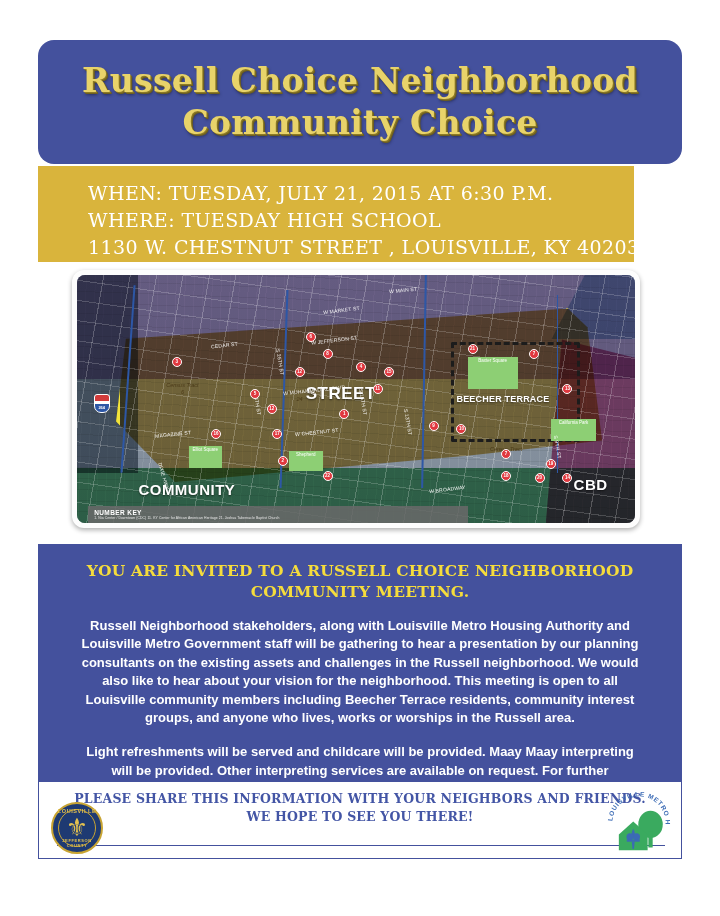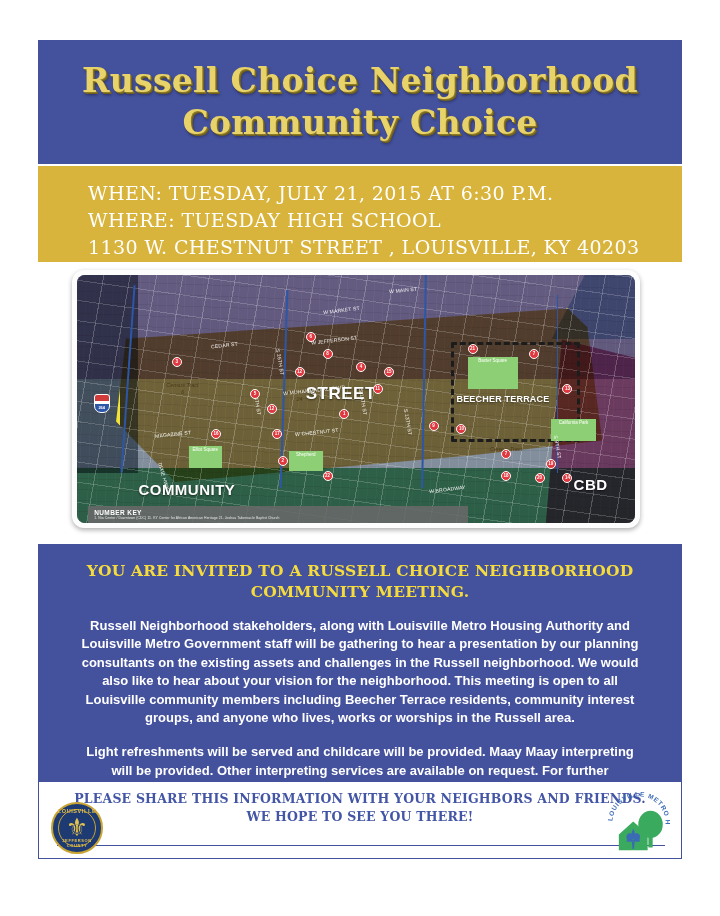--- a/index.html
+++ b/index.html
@@ -29,20 +29,21 @@
     left: 38px;
     top: 40px;
     width: 644px;
     height: 124px;
     background: #44519d;
     box-sizing: border-box;
     display: flex;
     flex-direction: column;
     align-items: center;
     justify-content: center;
+    border-radius: 16px;
   }
   .title-line {
     font-family: "DejaVu Serif", serif;
     font-weight: bold;
     font-size: 33px;
     line-height: 1.28;
     letter-spacing: 0.3px;
     color: #e8d36a;
     text-align: center;
     text-shadow:
@@ -50,21 +51,21 @@
       2px 2px 0 #6e5f1e,
       2px 3px 3px rgba(20,20,40,0.55);
     white-space: nowrap;
   }
 
   
   .details-band {
     position: absolute;
     left: 38px;
     top: 166px;
-    width: 644px;
+    width: 596px;
     height: 96px;
     background: #d9b43c;
     box-sizing: border-box;
     padding: 14px 0 0 50px;
   }
   .details-line {
     font-family: "DejaVu Serif", serif;
     font-size: 19px;
     line-height: 1.42;
     letter-spacing: 0.4px;

